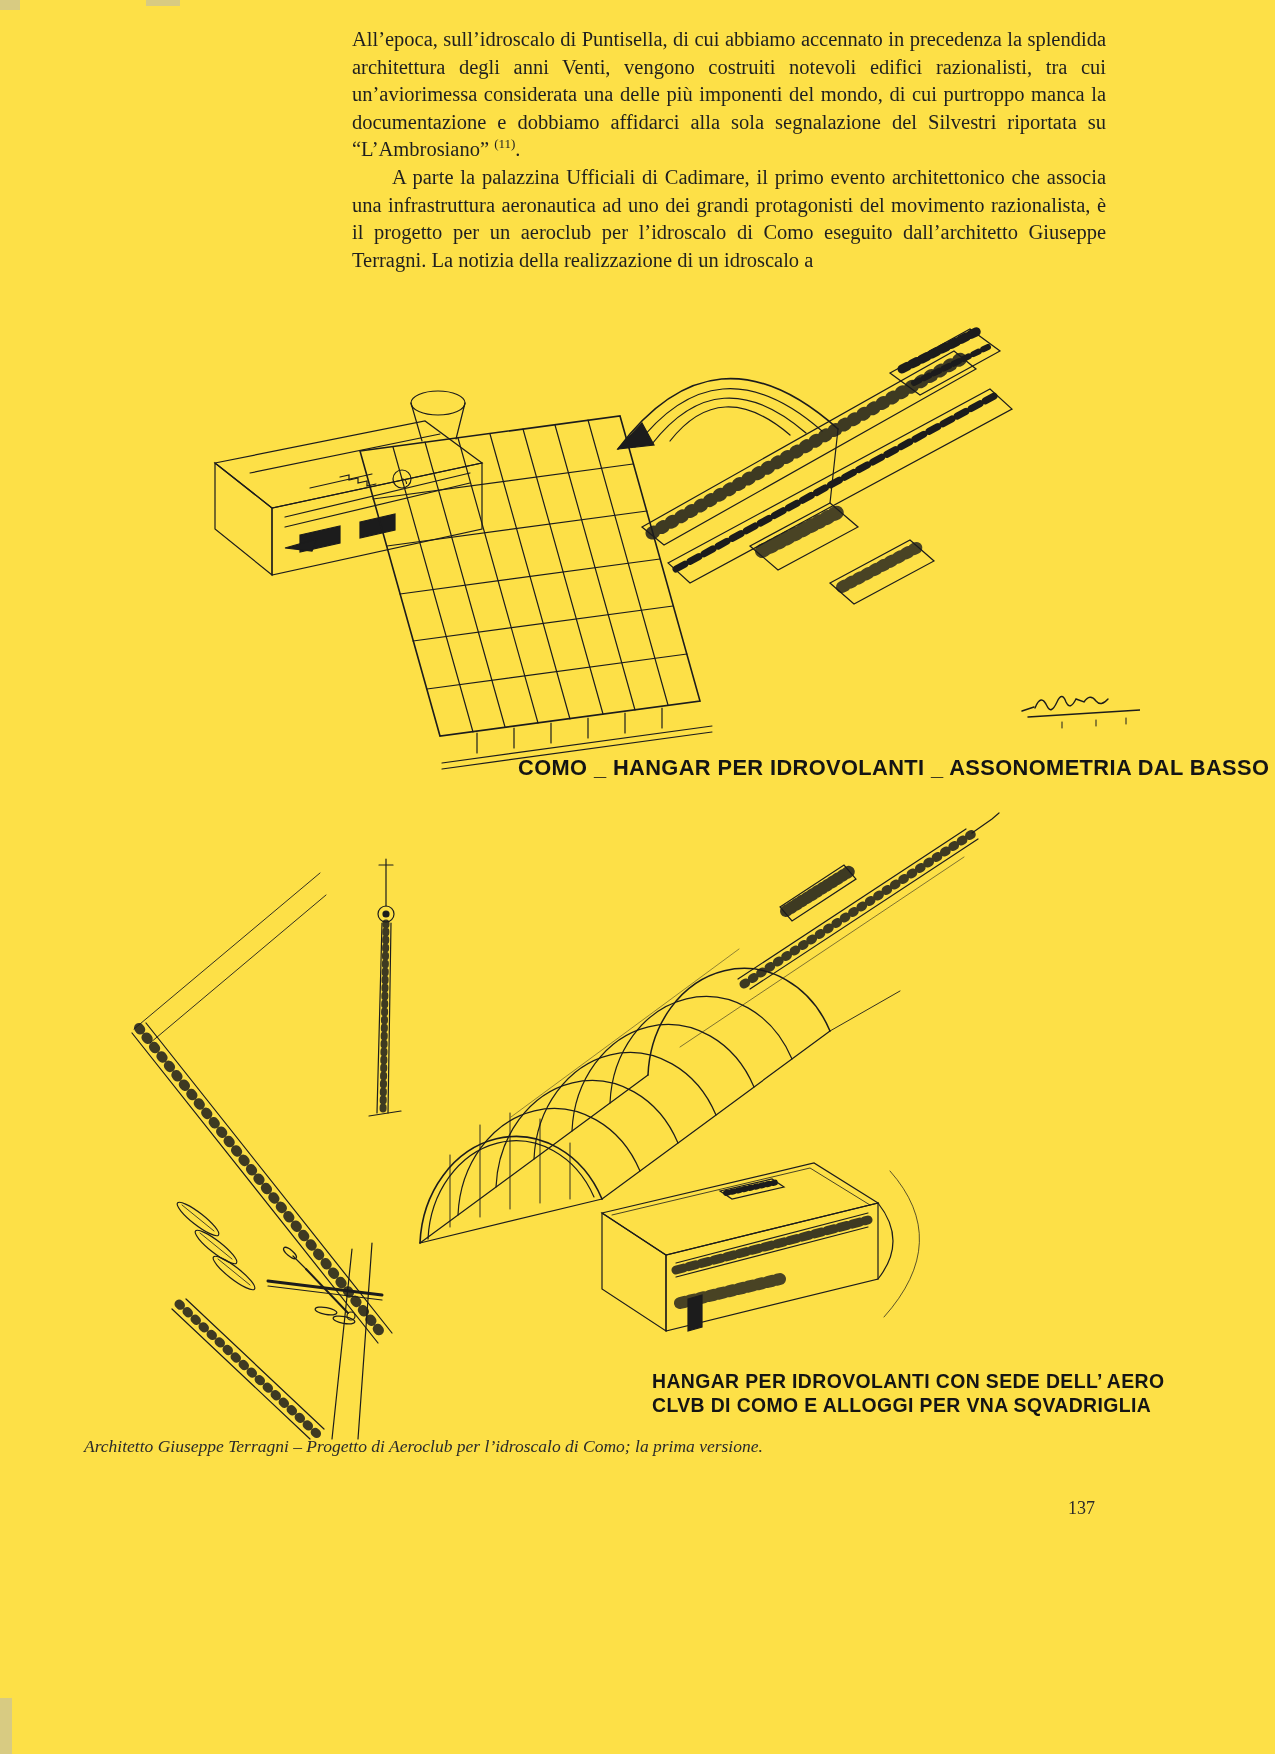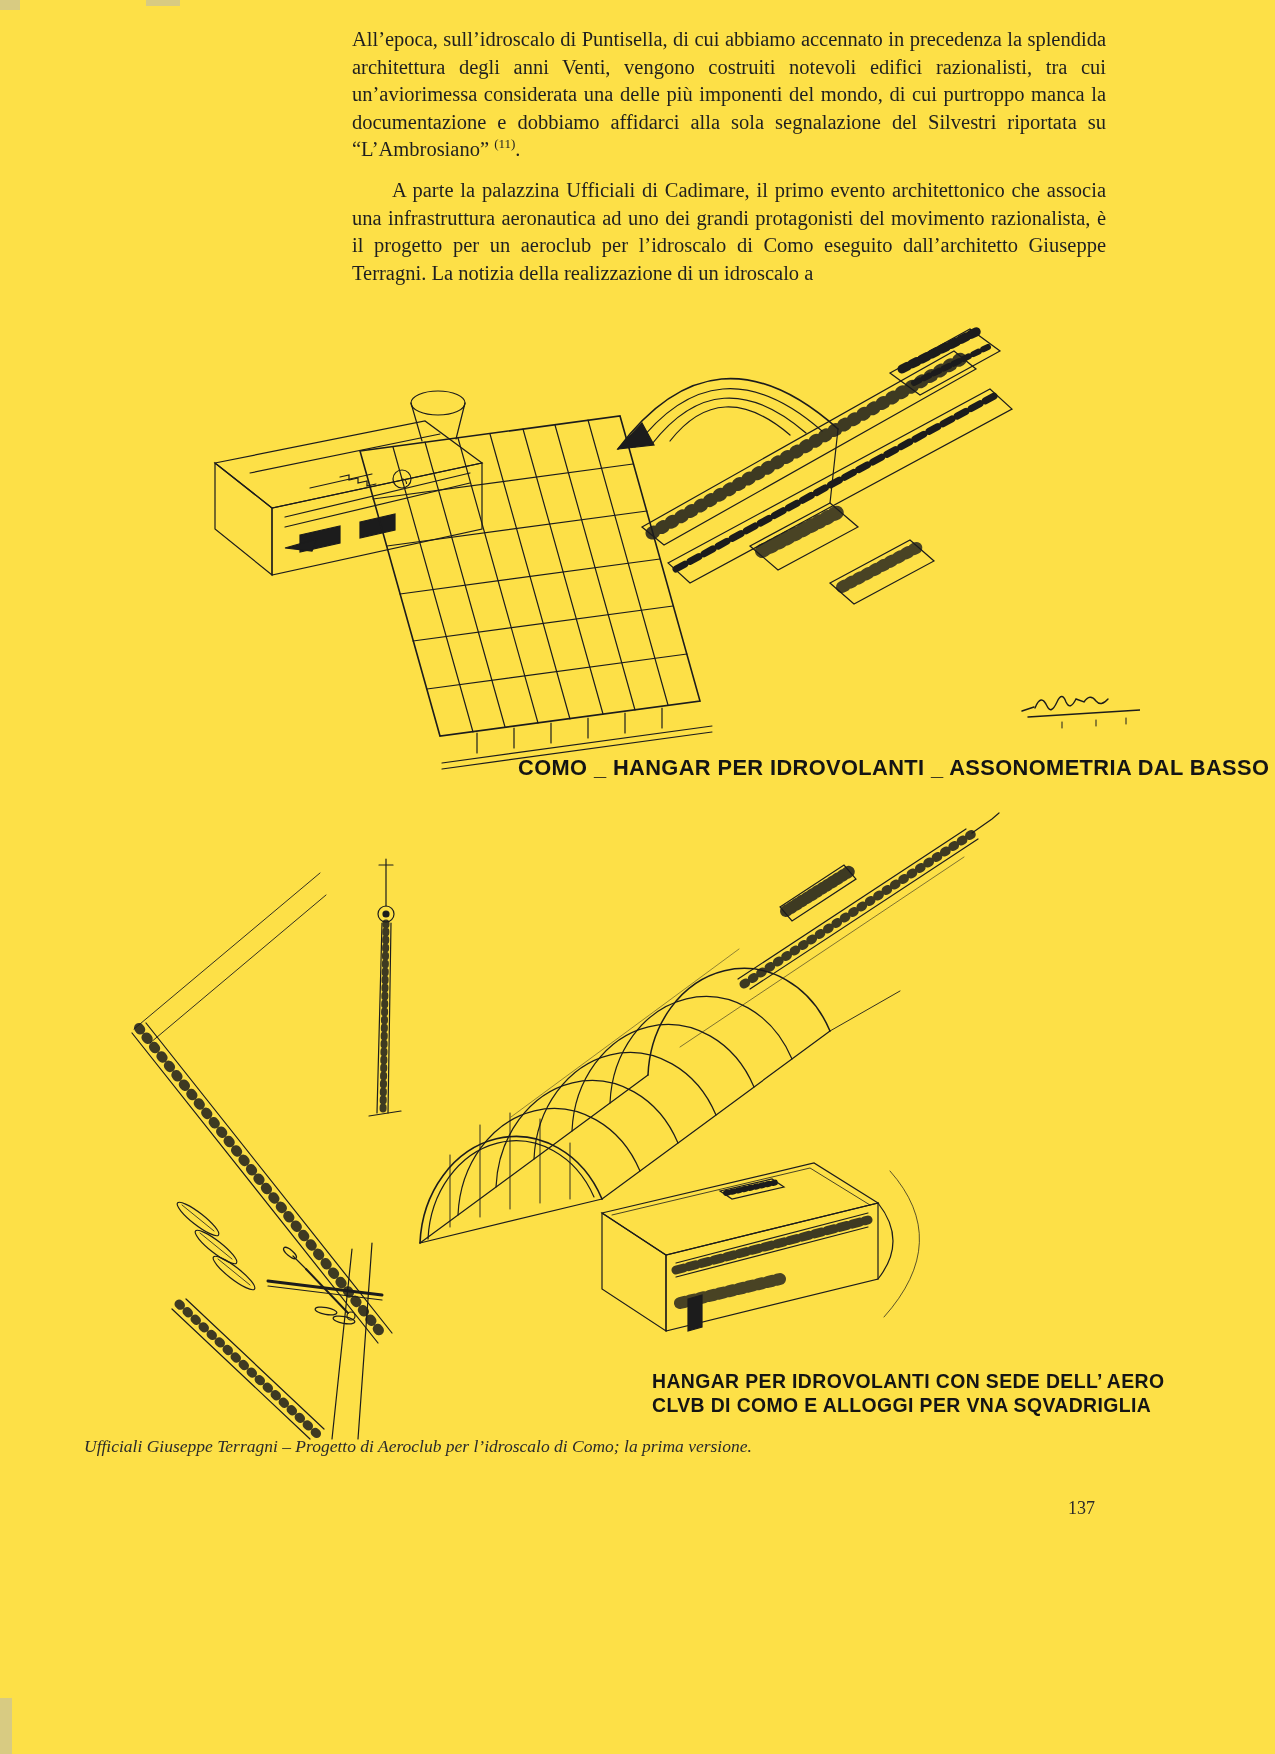--- a/index.html
+++ b/index.html
@@ -11,21 +11,21 @@
     font-family:"Liberation Serif", serif;
     color:#1f1f1f;
     overflow:hidden;
   }
   .artifact{position:absolute;background:#b9b9b2;opacity:.55;}
   .body-text{
     position:absolute;left:352px;top:26px;width:754px;
     font-size:20.5px;line-height:27.6px;text-align:justify;
   }
   .body-text p{margin:0;}
-  .body-text p.second{margin-top:13px;text-indent:40px;}
+  .body-text p.second{text-indent:40px;}
   .body-text sup{font-size:13px;line-height:0;}
   .figure{position:absolute;}
   .fig1{left:150px;top:295px;width:950px;height:470px;}
   .fig2{left:80px;top:795px;width:1020px;height:630px;}
   .figure svg{display:block;width:100%;height:100%;}
   .stencil{
     position:absolute;
     font-family:"Liberation Sans", sans-serif;
     font-weight:700;color:#141414;
     white-space:nowrap;
@@ -226,17 +226,17 @@
         </g>
       </g>
     </svg>
   </figure>
 
   <div class="stencil cap2">
     <div>HANGAR PER IDROVOLANTI CON SEDE DELL’ AERO</div>
     <div>CLVB DI COMO E ALLOGGI PER VNA SQVADRIGLIA</div>
   </div>
 
-  <div class="caption-italic">Ufficiali Giuseppe Terragni – Progetto di Aeroclub per l’idroscalo di Como; la prima versione.</div>
+  <div class="caption-italic">Architetto Giuseppe Terragni – Progetto di Aeroclub per l’idroscalo di Como; la prima versione.</div>
 
   <div class="page-number">137</div>
 
 </div>
 
 </body></html>

